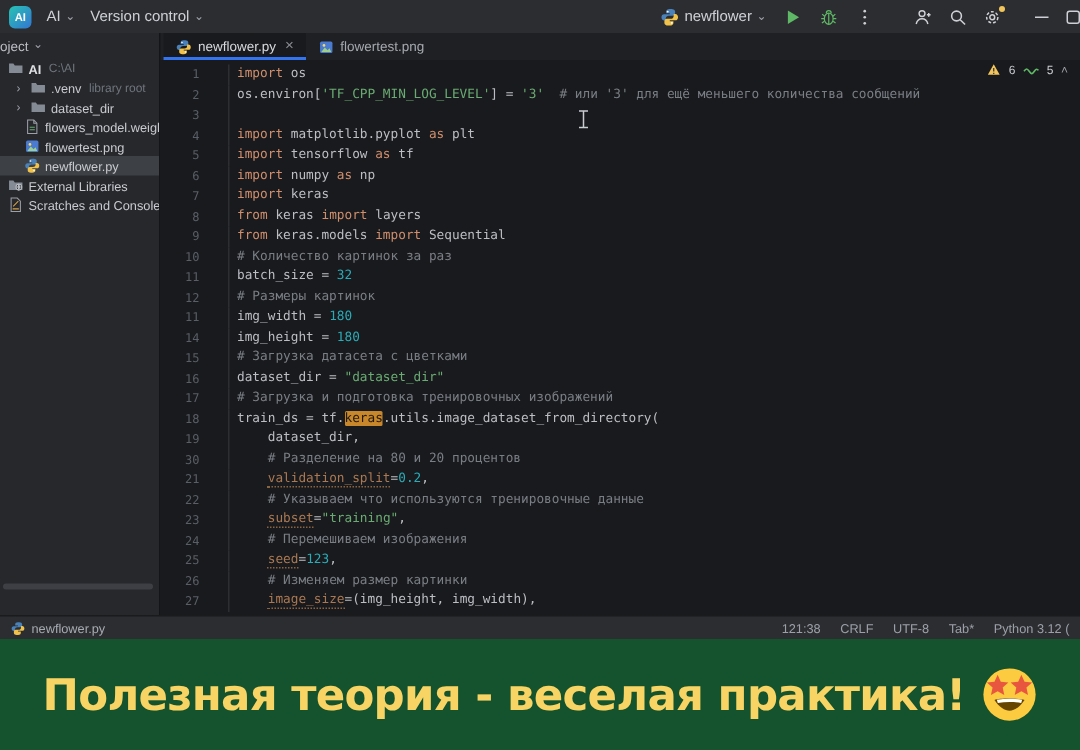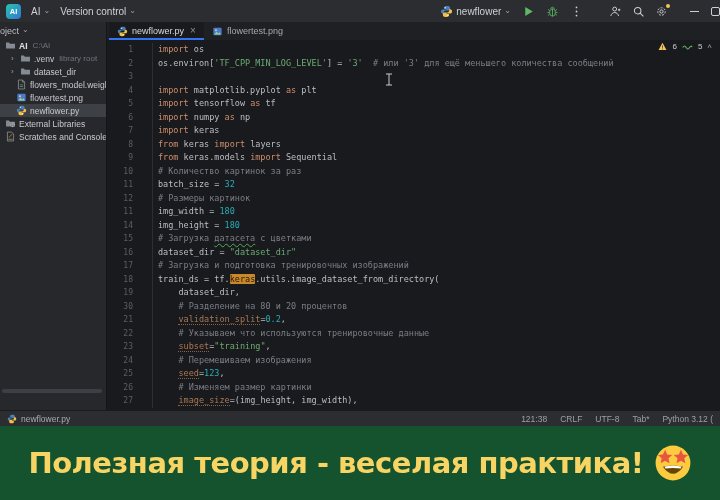--- a/index.html
+++ b/index.html
@@ -66,21 +66,21 @@
   .ln { flex:none; width:46px; text-align:right; padding-right:19px; color:#5a5e66;
         border-right:1px solid #2c2e33; font-size:8px; }
   .cd { padding-left:5px; }
   .seg-k { color:#cf8e6d; }
   .seg-n { color:#bcbec4; }
   .seg-s { color:#6aab73; }
   .seg-m { color:#2aacb8; }
   .seg-c { color:#7a7e85; }
   .seg-p { color:#aa7853; border-bottom:1px dotted #8a6340; }
   .seg-hl { background:#c8872b; color:#241a07; border-radius:1px; }
-  .seg-ct { color:#7a7e85; text-decoration:underline; text-decoration-style:wavy;
+  .seg-ct { color:#7a7e85; text-decoration-style:wavy;
             text-decoration-color:#54a857; text-underline-offset:2px; }
 
   .inspections { position:absolute; top:2px; right:8px; display:flex; align-items:center; gap:5px;
                  font-family:"Liberation Sans", sans-serif; font-size:8px; color:#c9cbd0; }
   .inspections svg { display:block; }
   .insp-chevron { color:#9da0a8; font-size:8px; }
   .ibeam { position:absolute; left:278px; top:33px; }
 
   
   .status-bar { height:16px; background:#2b2d31; border-top:1px solid #1a1b1d;

